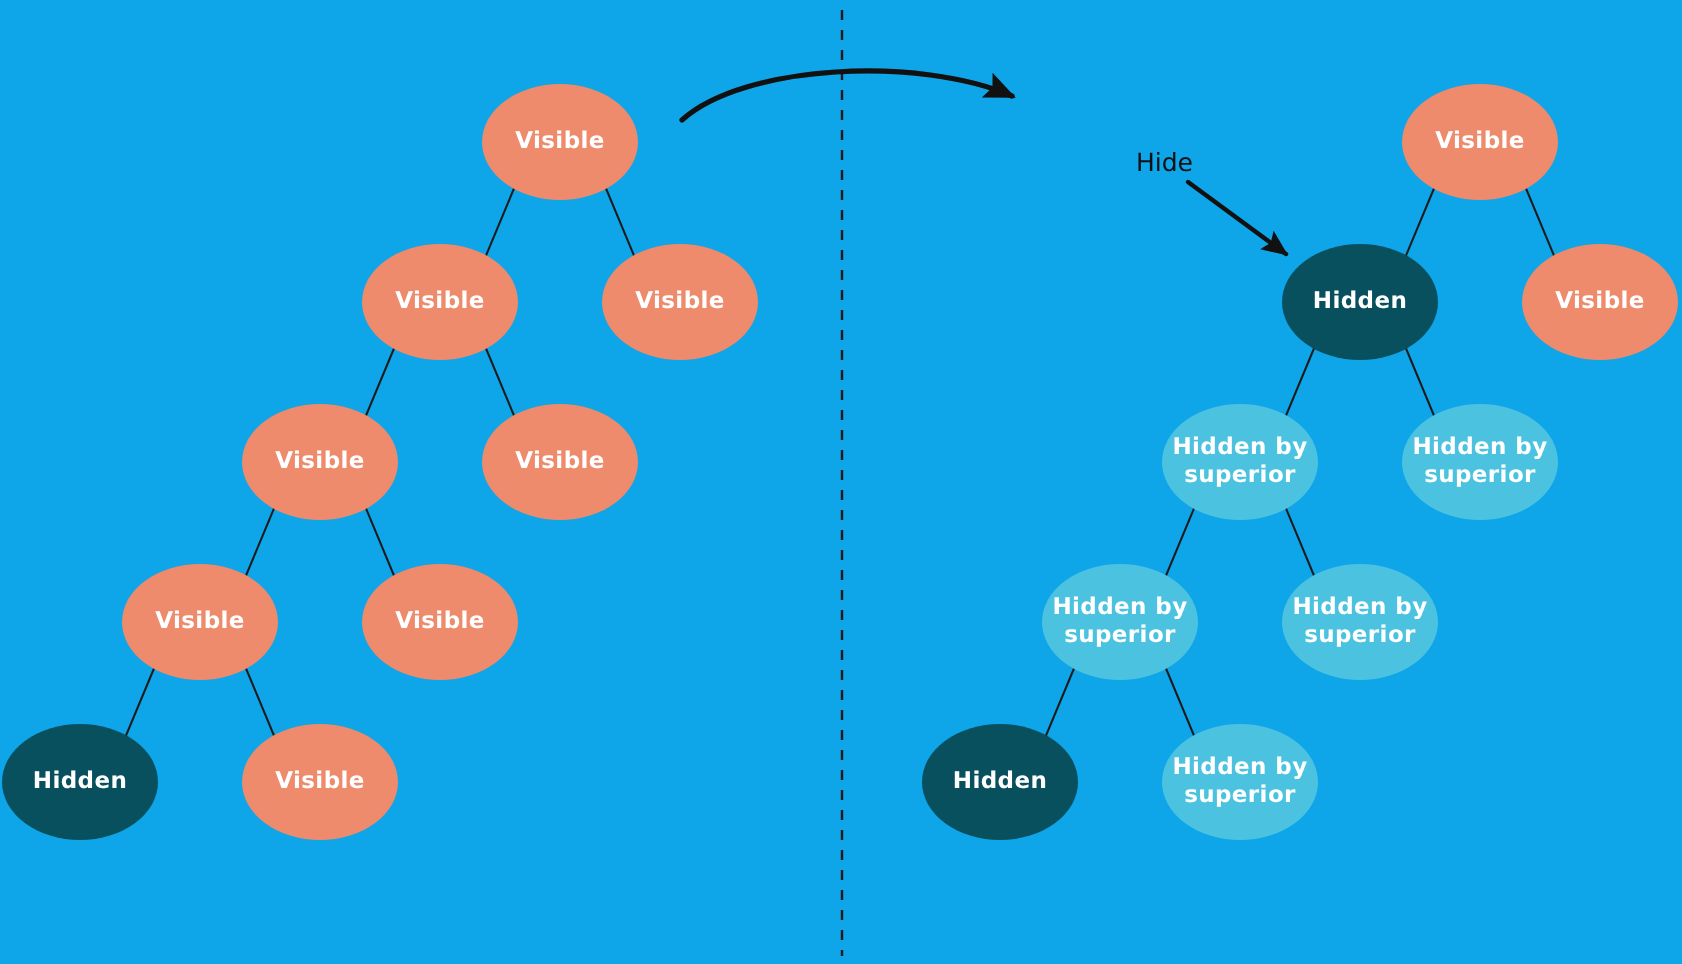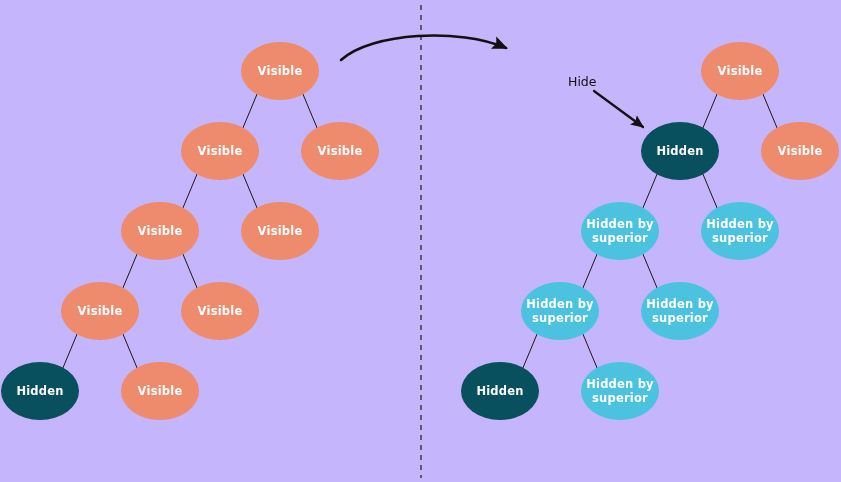--- a/index.html
+++ b/index.html
@@ -10,21 +10,21 @@
   body {
     width: 841px;
     height: 482px;
     overflow: hidden;
     font-family: "DejaVu Sans", "Liberation Sans", sans-serif;
   }
   #diagram-root {
     position: relative;
     width: 841px;
     height: 482px;
-    background: #c4b5fd;
+    background: #0ea5e9;
   }
   svg#tree-svg {
     position: absolute;
     top: 0;
     left: 0;
     width: 841px;
     height: 482px;
     display: block;
   }
   .node-label {

